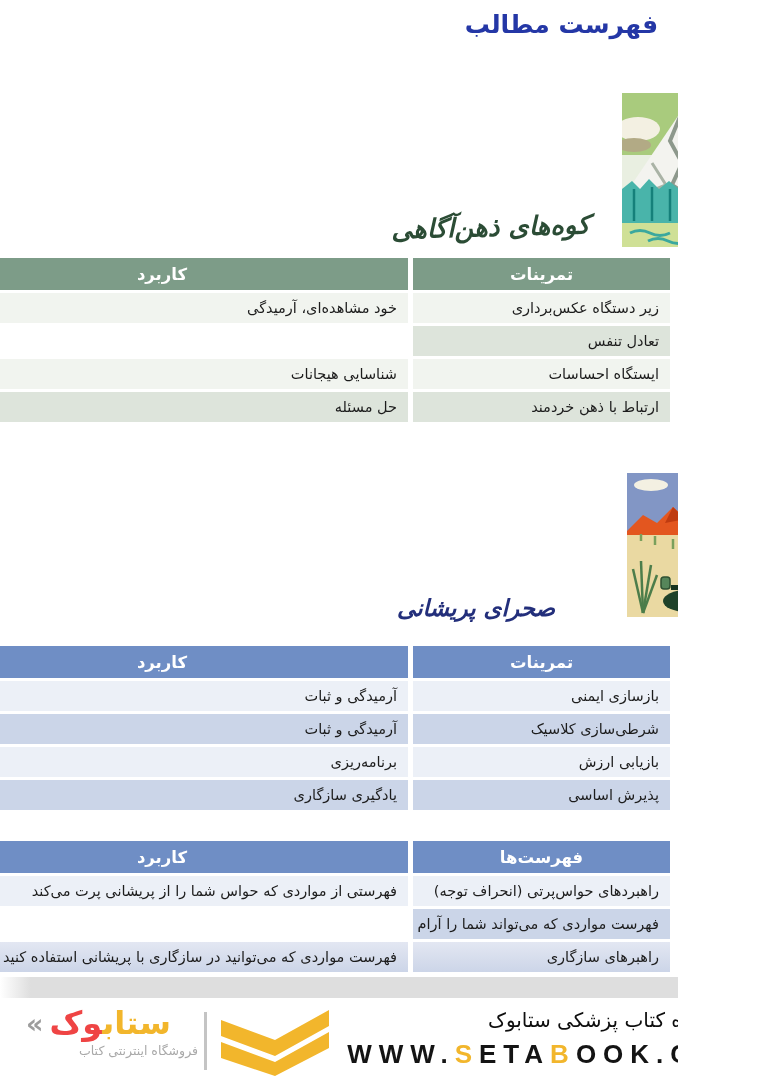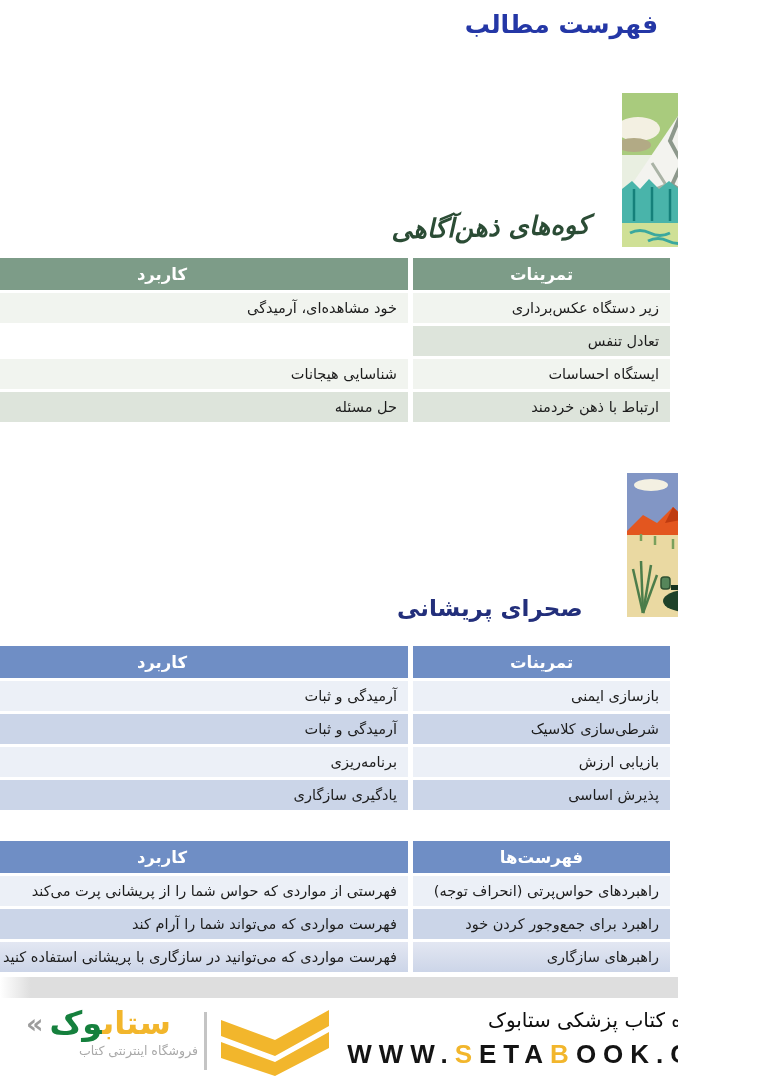--- a/index.html
+++ b/index.html
@@ -7,21 +7,21 @@
     position:relative;width:678px;height:1080px;background:#ffffff;
     font-family:"DejaVu Sans","Liberation Sans",sans-serif;direction:rtl;overflow:hidden;
   }
   
   .page-title{position:absolute;top:10px;right:20px;font-size:25px;font-weight:bold;color:#2437a6;}
   .hand-title{
     position:absolute;top:212px;left:383px;width:215px;text-align:center;
     font-size:26px;font-weight:bold;font-style:italic;color:#2b4c35;transform:rotate(-1.5deg);
     white-space:nowrap;
   }
-  .sec2-title{position:absolute;top:595px;left:397px;font-size:23px;font-weight:bold;color:#232f7b;white-space:nowrap;}
+  .sec2-title{position:absolute;top:595px;left:397px;font-size:23px;font-weight:bold;color:#232f7b;white-space:nowrap;font-style:italic;}
 
   
   .illus{position:absolute;display:block;}
   .illus-mountain{left:622px;top:93px;width:125px;height:154px;}
   .illus-desert{left:627px;top:473px;width:113px;height:144px;}
 
   
   .ctable{position:absolute;right:8px;width:754px;}
   .t1{top:258px;} .t2{top:646px;} .t3{top:841px;}
   .trow{display:grid;grid-template-columns:257px 492px;column-gap:5px;margin-bottom:3px;}
@@ -51,21 +51,21 @@
     font-family:"Liberation Sans","DejaVu Sans",sans-serif;
     font-size:26px;font-weight:bold;letter-spacing:7px;color:#141414;white-space:nowrap;
   }
   .website .gold{color:#f2b62c;}
   .emblem{position:absolute;left:219px;top:6px;width:112px;height:72px;}
   .logo-divider{position:absolute;left:204px;top:14px;width:3px;height:58px;background:#c4c4c4;}
   .logo-text{position:absolute;left:26px;top:8px;width:172px;direction:ltr;}
   .logo-word-row{display:flex;align-items:center;justify-content:flex-start;gap:6px;}
   .logo-chevron{font-size:27px;font-weight:bold;color:#9d9d9d;line-height:1;}
   .logo-word{font-size:32px;font-weight:bold;line-height:1.1;white-space:nowrap;}
-  .lw-y{color:#f2b62c;} .lw-g{color:#15803d;}
+  .lw-y{color:#f2b62c;} .lw-g{color:#ef4444;}
   .logo-tagline{margin-top:2px;font-size:12.5px;color:#a9a9a9;direction:rtl;white-space:nowrap;}
 </style>
 </head>
 <body>
 
 <div class="page">
 
   <div class="page-title">فهرست مطالب</div>
 
   <svg class="illus illus-mountain" viewBox="0 0 125 154" xmlns="http://www.w3.org/2000/svg">
@@ -180,21 +180,20 @@
   <div class="ctable t-blue t3">
     <div class="trow">
       <div class="cell hcell">فهرست‌ها</div>
       <div class="cell hcell">کاربرد</div>
     </div>
     <div class="trow">
       <div class="cell">راهبردهای حواس‌پرتی (انحراف توجه)</div>
       <div class="cell">فهرستی از مواردی که حواس شما را از پریشانی پرت می‌کند</div>
     </div>
     <div class="trow">
-      <div class="cell">راهبرد برای جمع‌وجور کردن خود</div>
       <div class="cell">فهرست مواردی که می‌تواند شما را آرام کند</div>
     </div>
     <div class="trow">
       <div class="cell">راهبرهای سازگاری</div>
       <div class="cell">فهرست مواردی که می‌توانید در سازگاری با پریشانی استفاده کنید</div>
     </div>
   </div>
 
   <div class="page-edge-band"></div>
 

